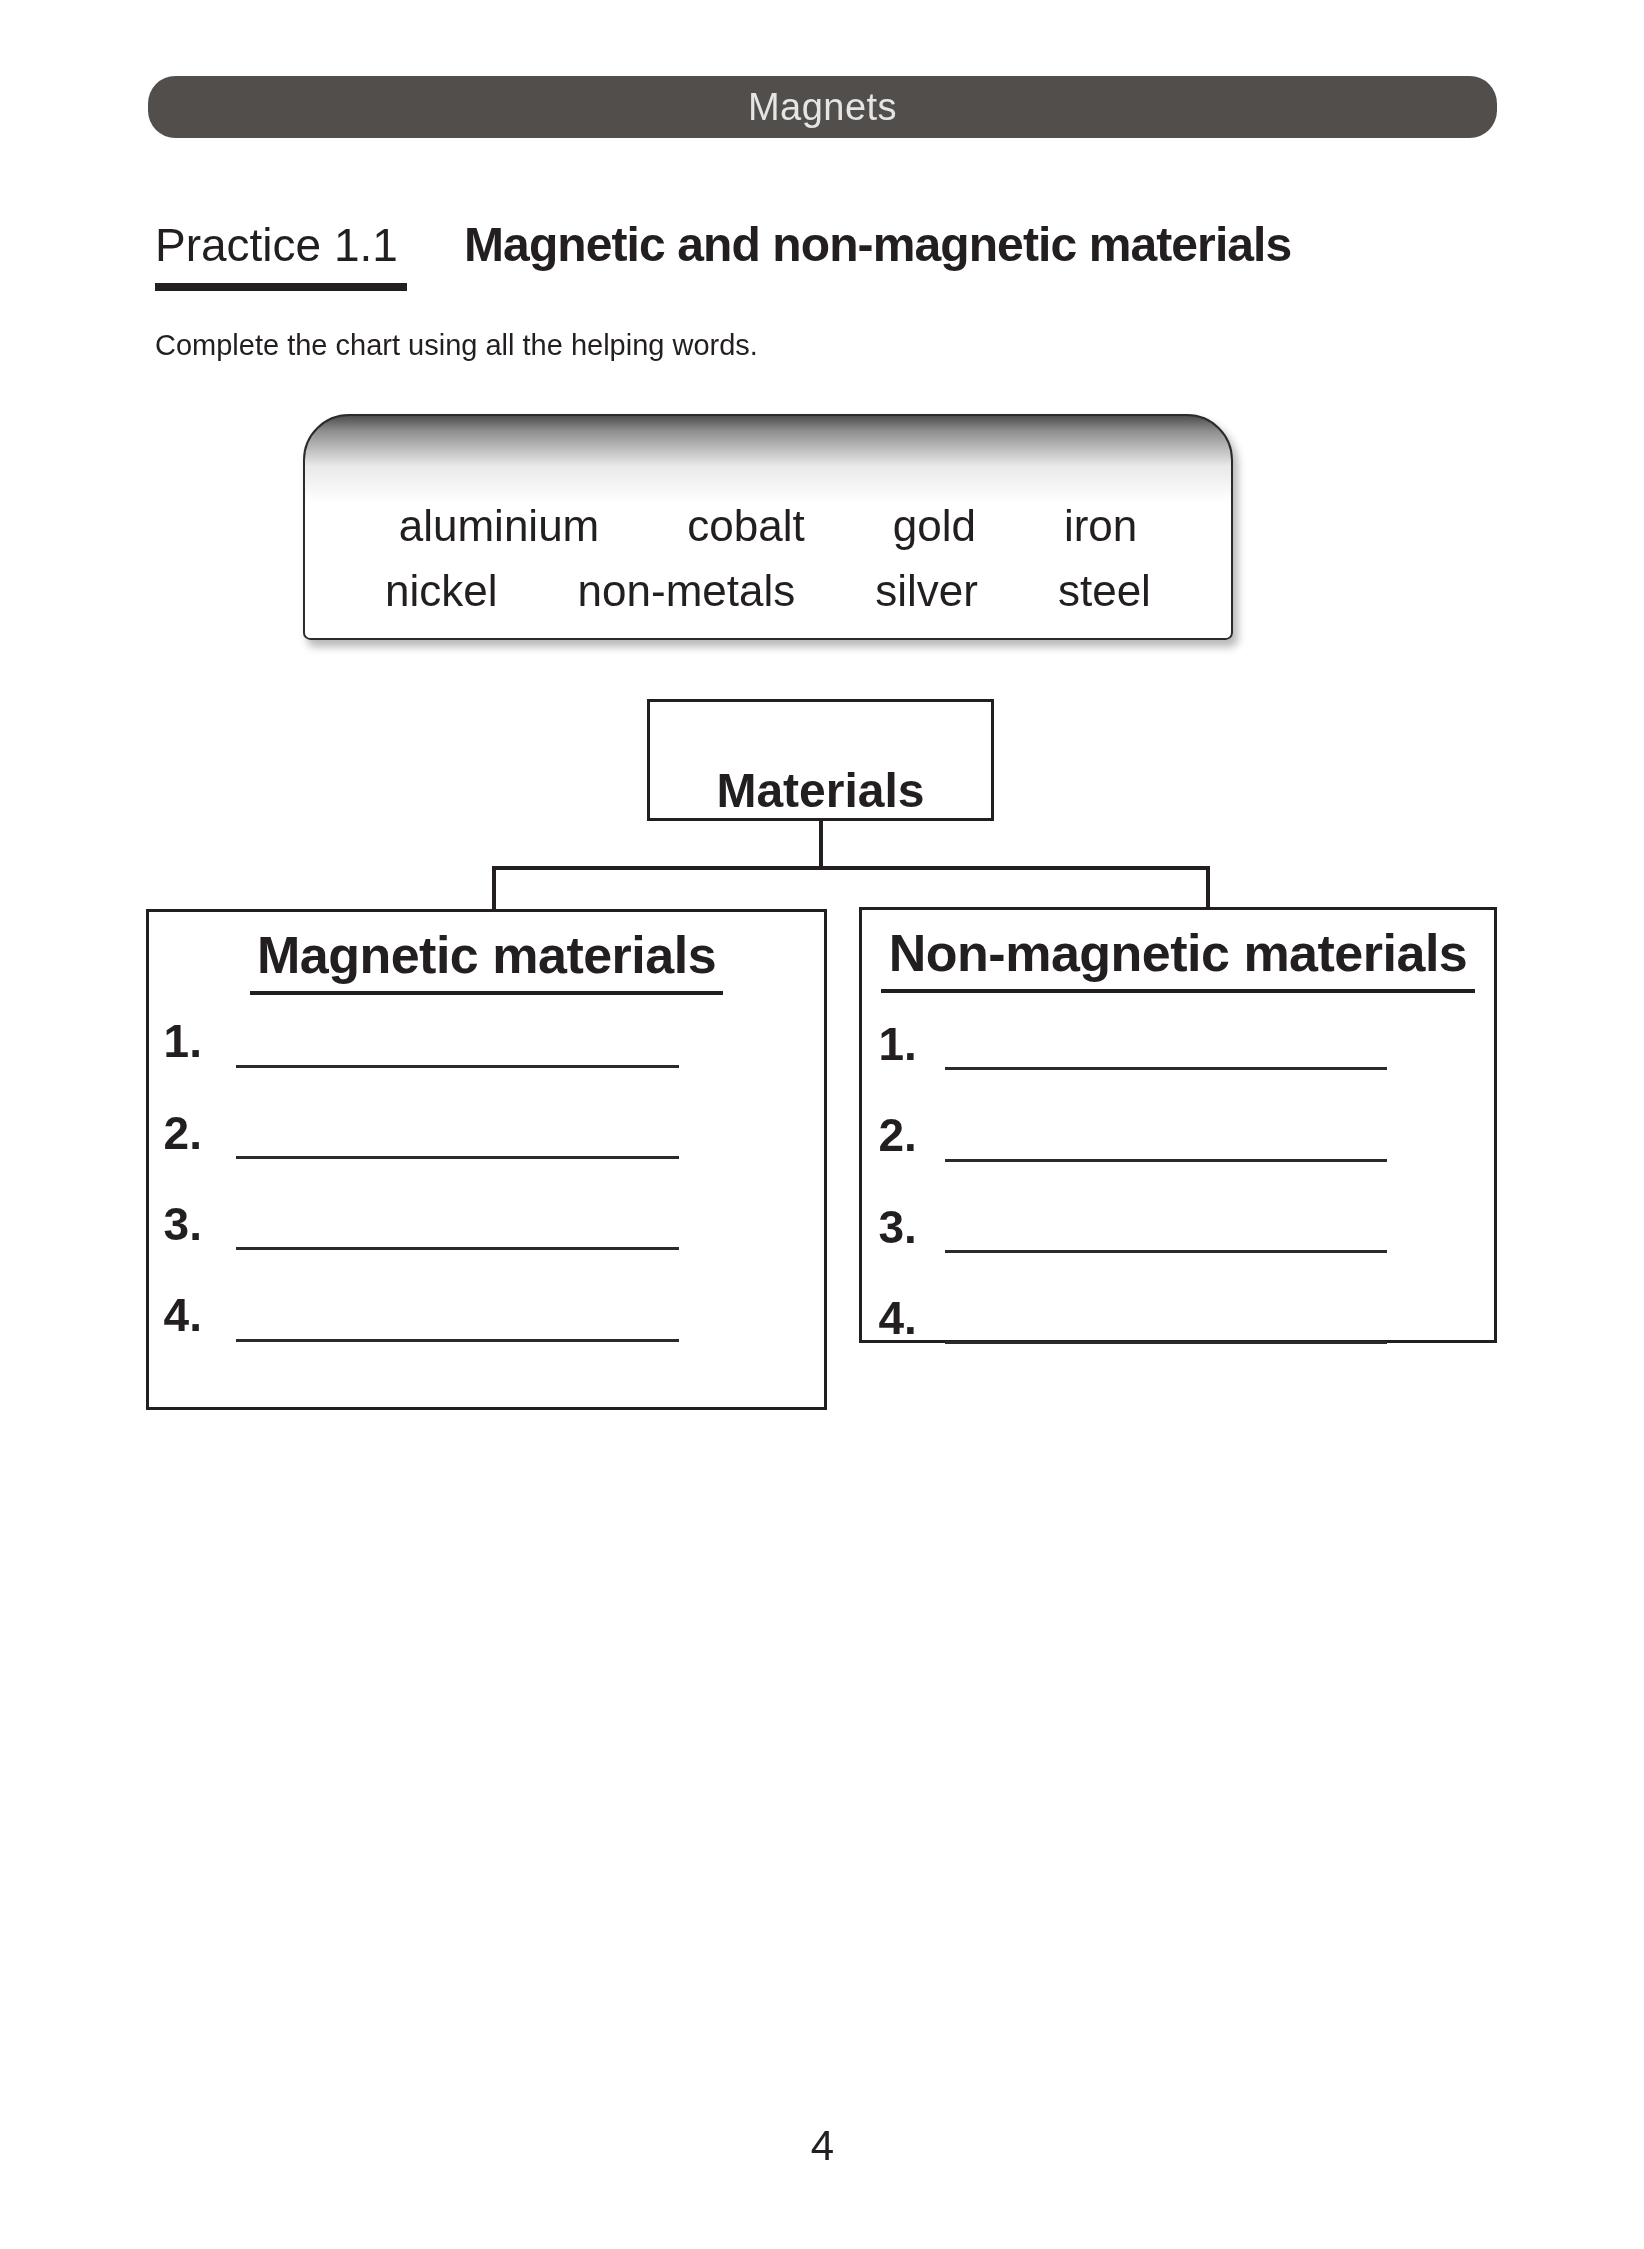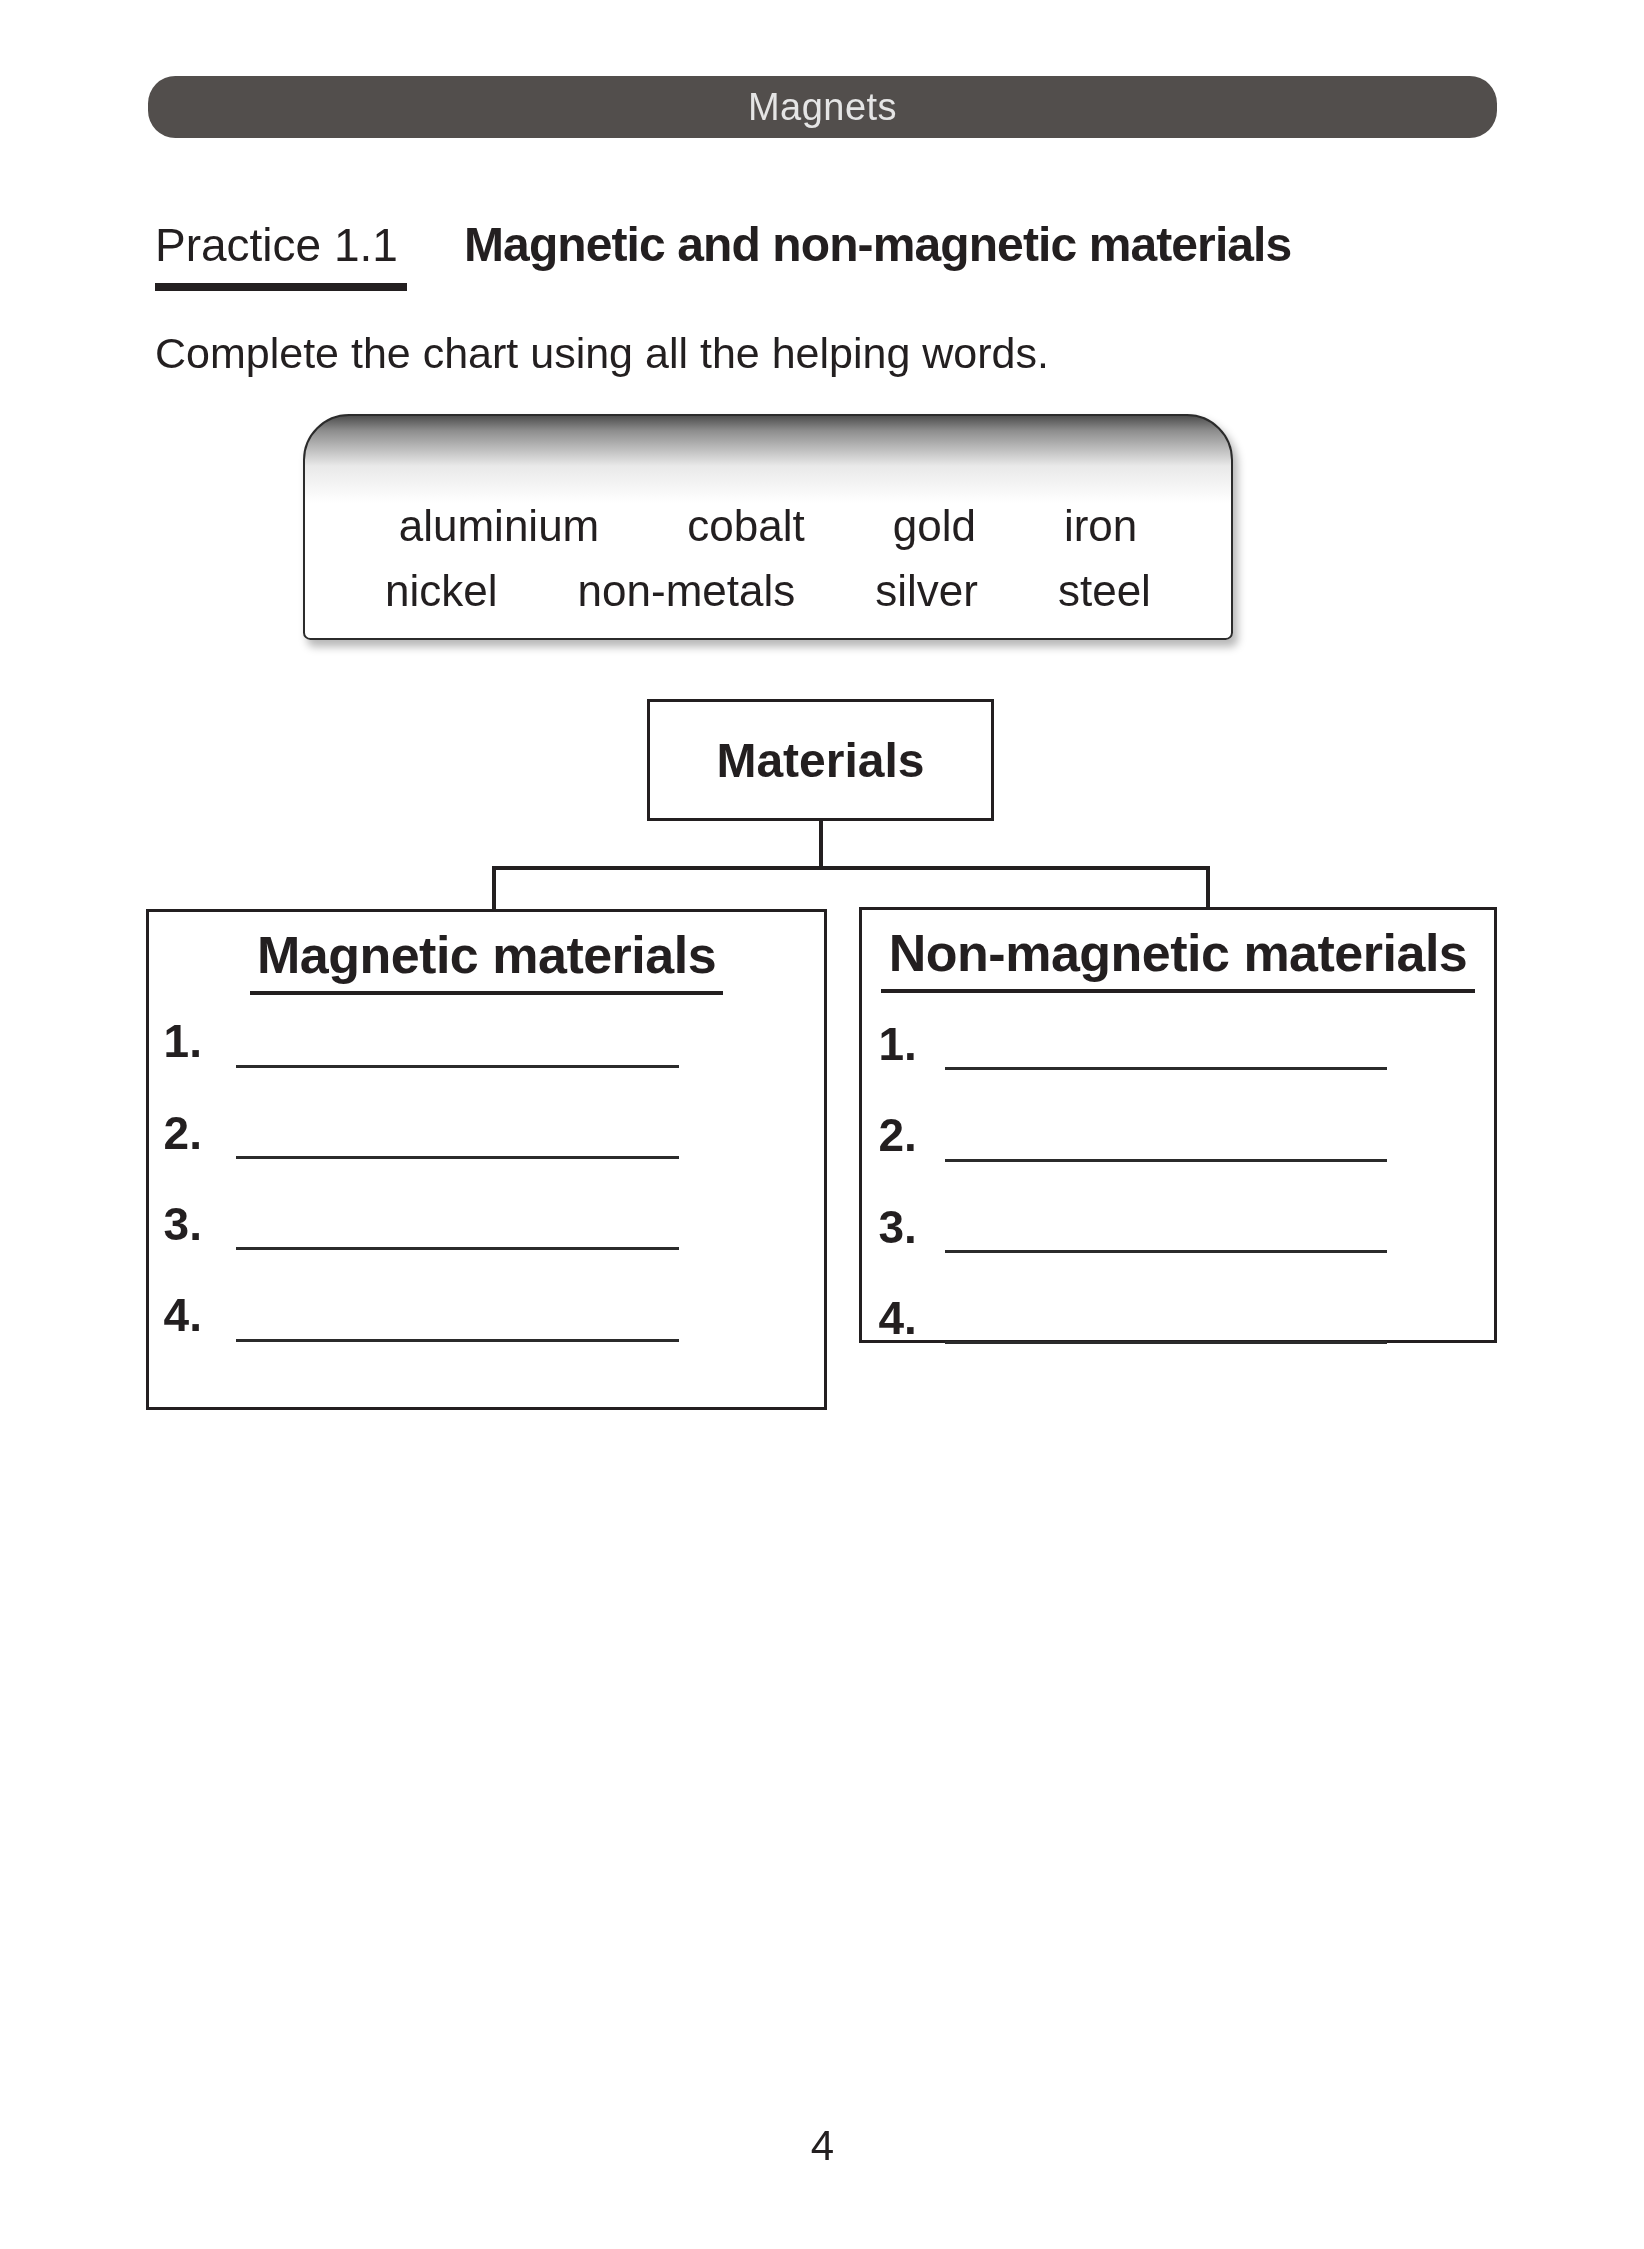--- a/index.html
+++ b/index.html
@@ -40,21 +40,21 @@
     font-size:46px;
     padding:0 9.1px 11px 0;
     border-bottom:8.2px solid var(--ink);
   }
   .practice-title{
     font-size:48px;font-weight:700;letter-spacing:-0.9px;
   }
 
   .instruction{
     left:155px;top:329px;
-    font-size:43px;
+    font-size:29px;
     white-space:nowrap;
   }
 
   
   .helping-box{
     left:303px;top:414px;width:930px;height:226px;
     border:2.7px solid var(--line);
     border-radius:46px 46px 7.3px 7.3px;
     background:linear-gradient(to bottom,#4e4e4e 0px,#8d8d8d 14.6px,#e9e9e9 50px,#ffffff 87px);
     box-shadow:4.6px 6.4px 8.2px rgba(0,0,0,0.28);
@@ -62,21 +62,21 @@
     gap:12.8px;padding-bottom:20px;
   }
   .word-row{display:flex;justify-content:center;font-size:44px;line-height:1.2;}
   .word-row.r1{gap:88px;}
   .word-row.r2{gap:80px;}
 
   
   .root-node{
     left:647px;top:699px;width:347px;height:122px;
     border:3.7px solid var(--ink);
-    display:flex;align-items:center;justify-content:center;
+    display:flex;align-items:flex-end;justify-content:center;
     font-size:48px;font-weight:700;
     background:#fff;
   }
 
   .cline{background:var(--ink);}
 
   
   .category-box{border:3.7px solid var(--ink);background:#fff;}
   .box-left{left:146px;top:909px;width:681px;height:501px;}
   .box-right{left:859px;top:907px;width:638px;height:436px;}

